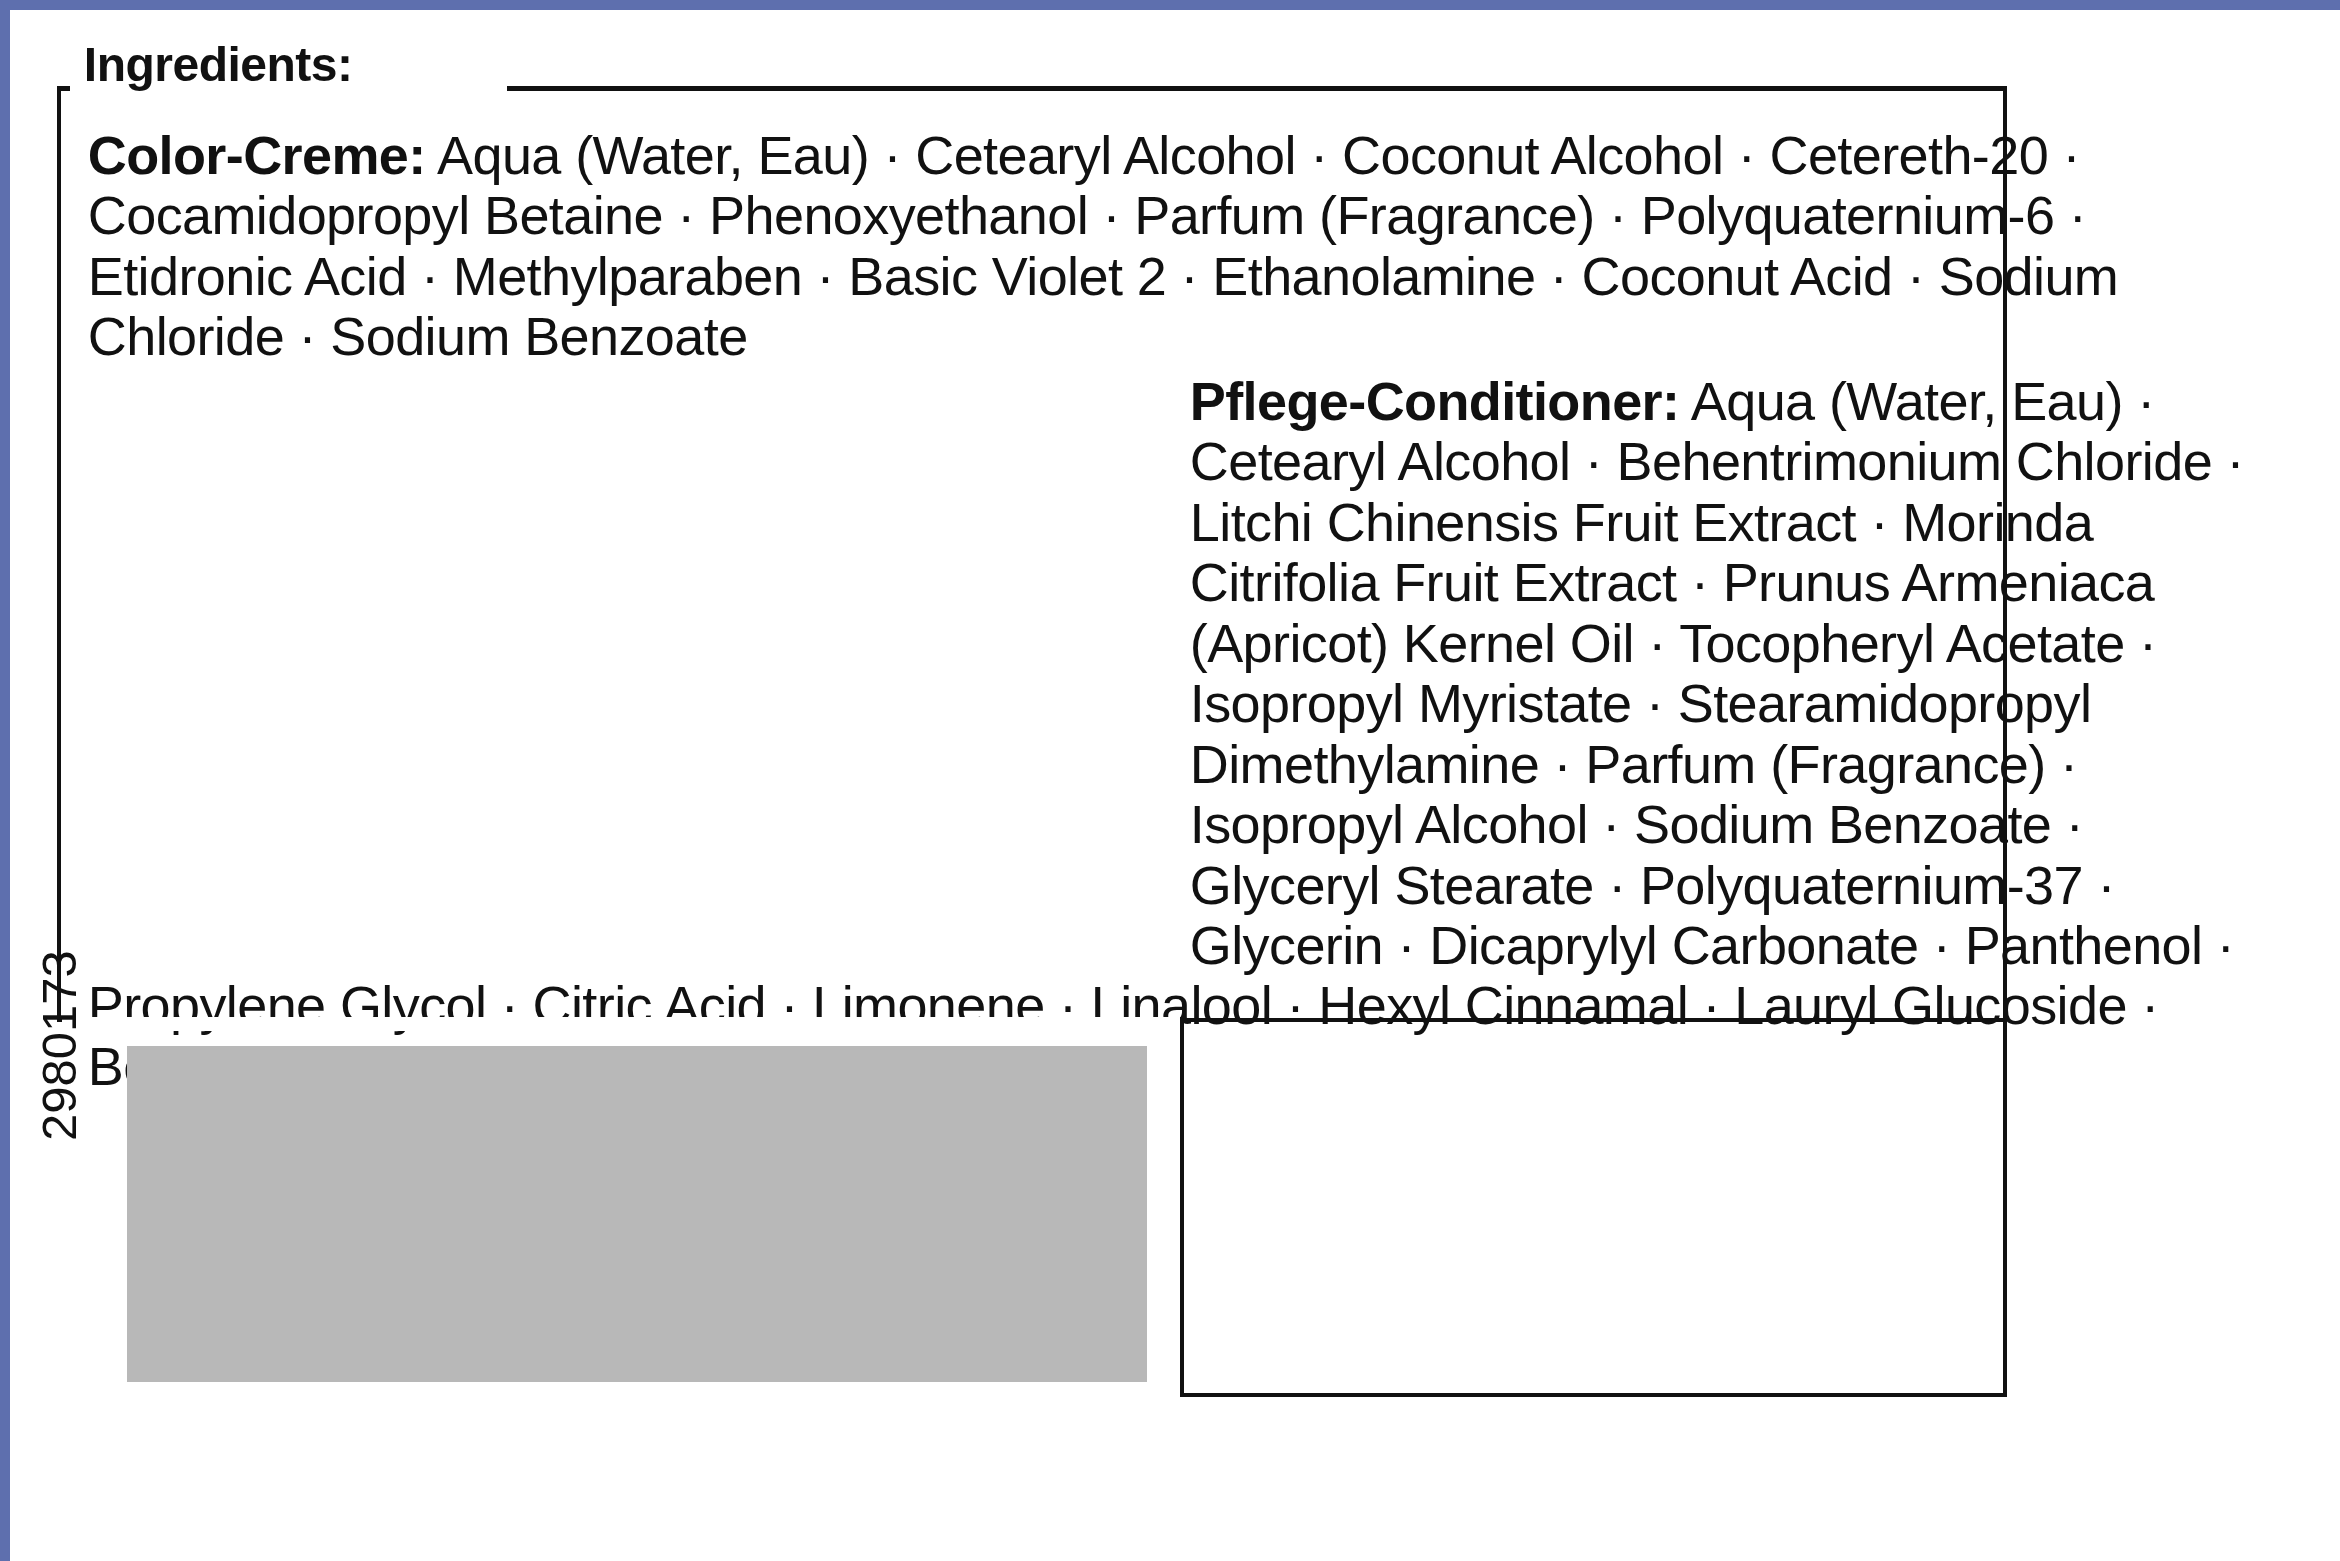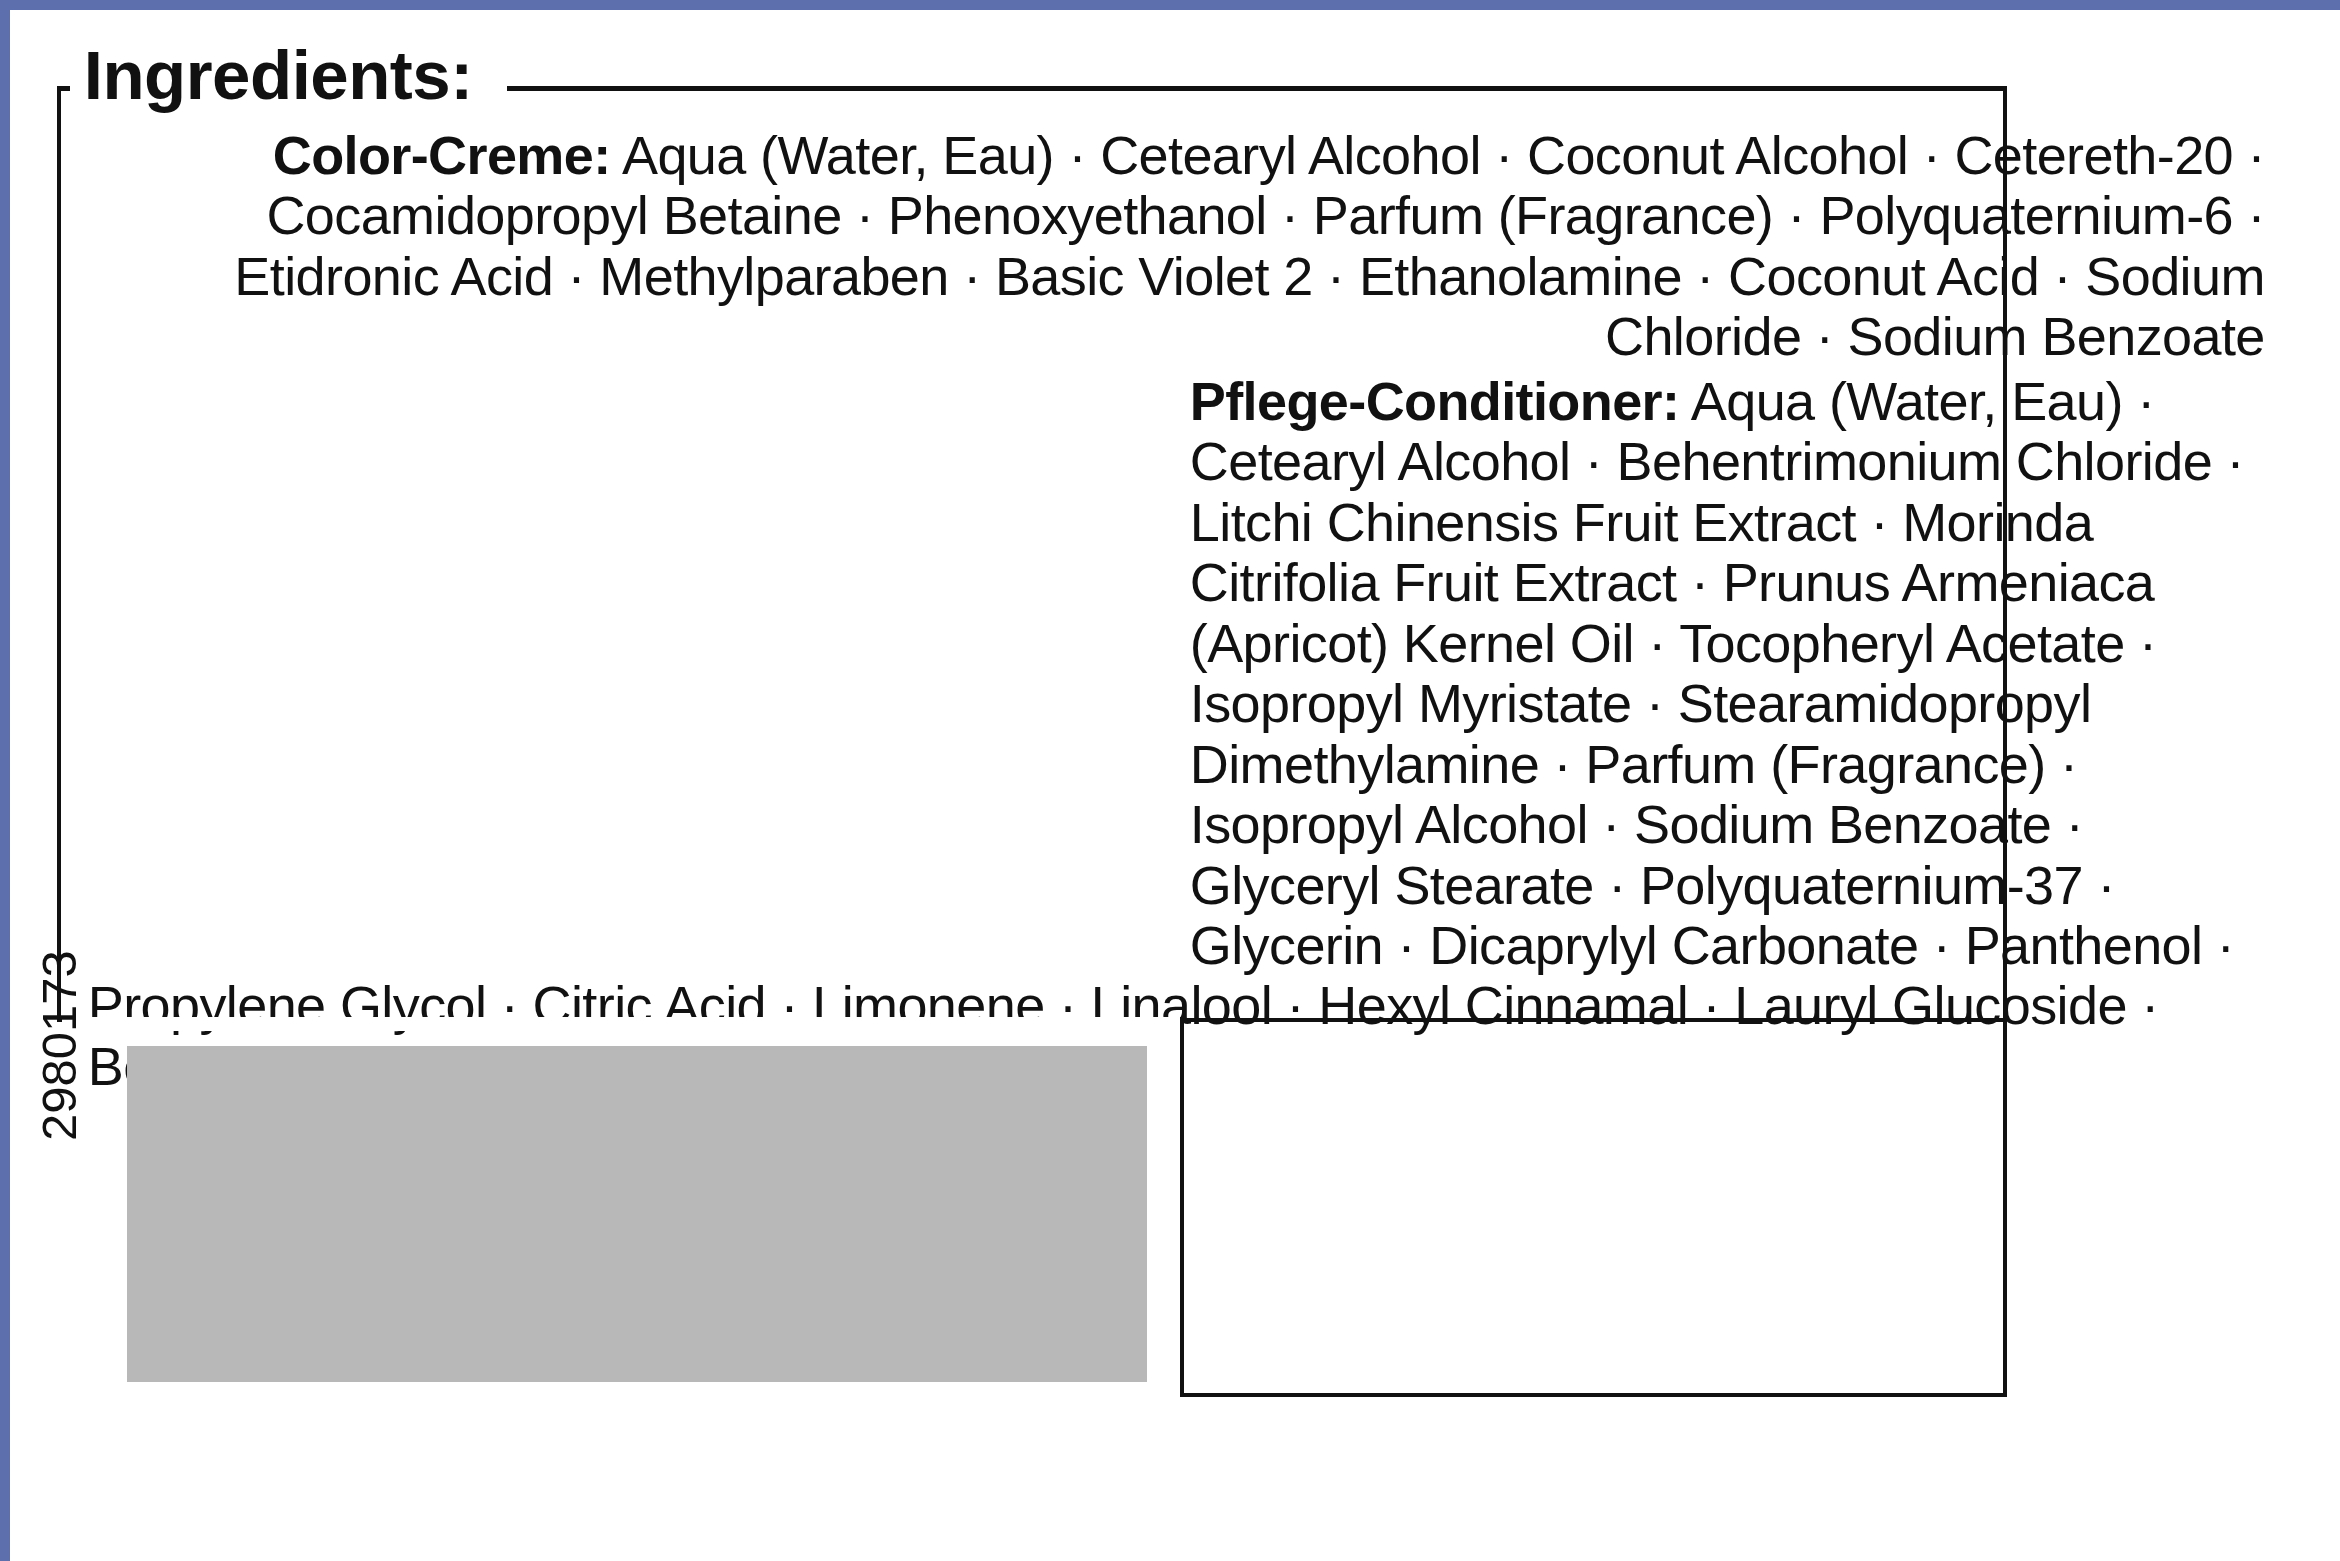--- a/index.html
+++ b/index.html
@@ -66,21 +66,21 @@
     top: 86px;
     width: 1500px;
     height: 4.9px;
     background: #111111;
   }
 
   .caption {
     position: absolute;
     left: 74px;
     top: 41px;
-    font-size: 69px;
+    font-size: 48px;
     font-weight: bold;
     letter-spacing: -0.5px;
     line-height: 1;
     background: #ffffff;
     padding: 0 9.8px 0 0;
     white-space: nowrap;
   }
 
   
   .text-block {
@@ -94,21 +94,20 @@
   }
   .para {
     margin: 0 0 3.9px 0;
     text-indent: 0;
   }
   .para .lead {
     font-weight: bold;
   }
   .para.p1 {
     width: 2177px;
-    text-align: right;
   }
   .para.p2 {
     width: 2194px;
   }
 
   
   .floater {
     float: left;
     width: 1102px;
     height: 566px;

